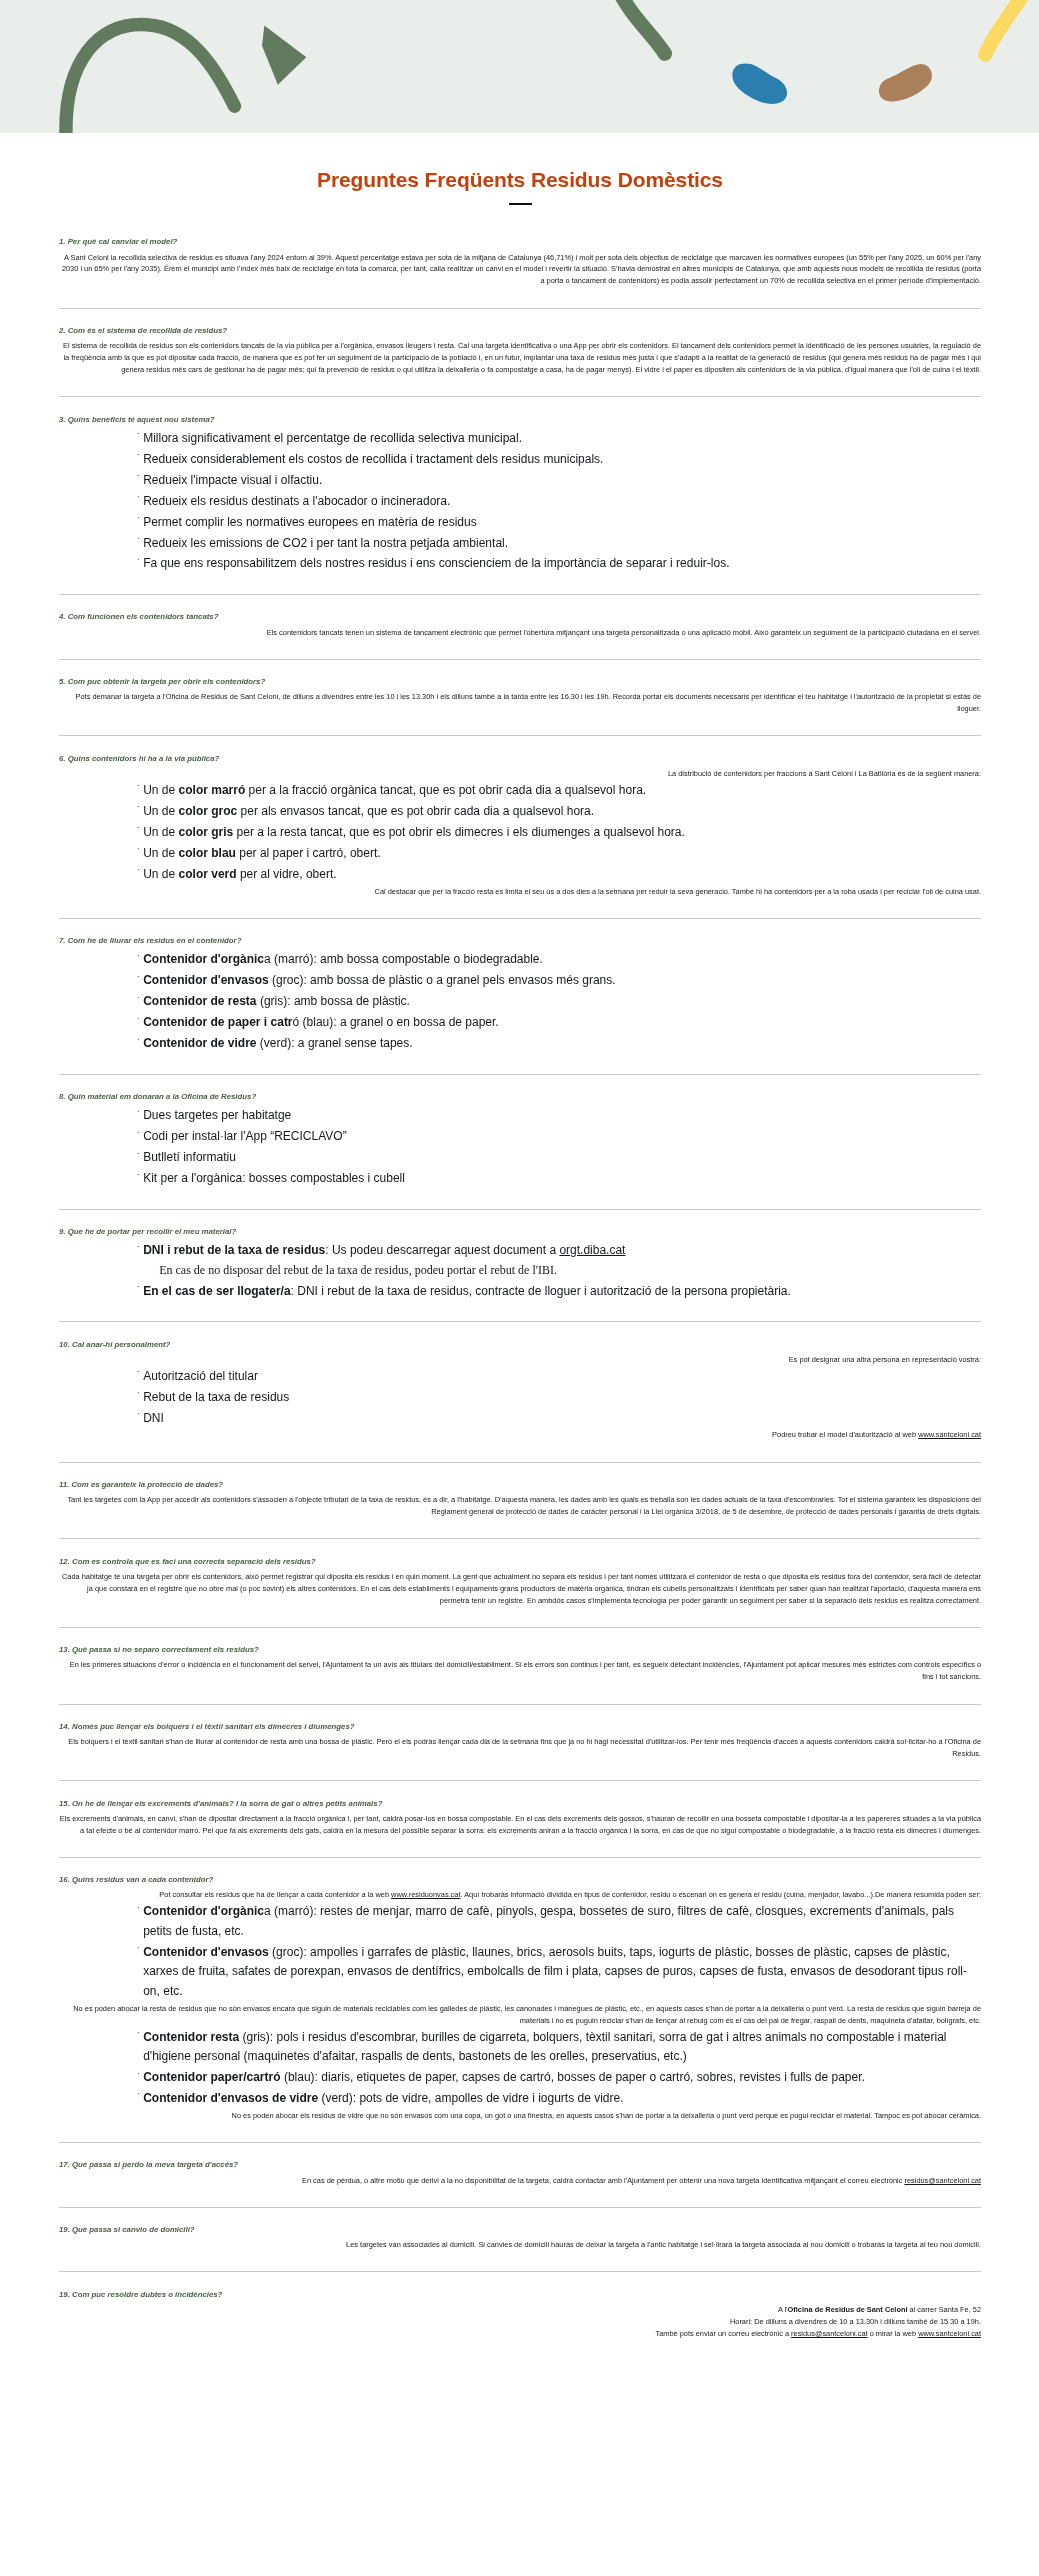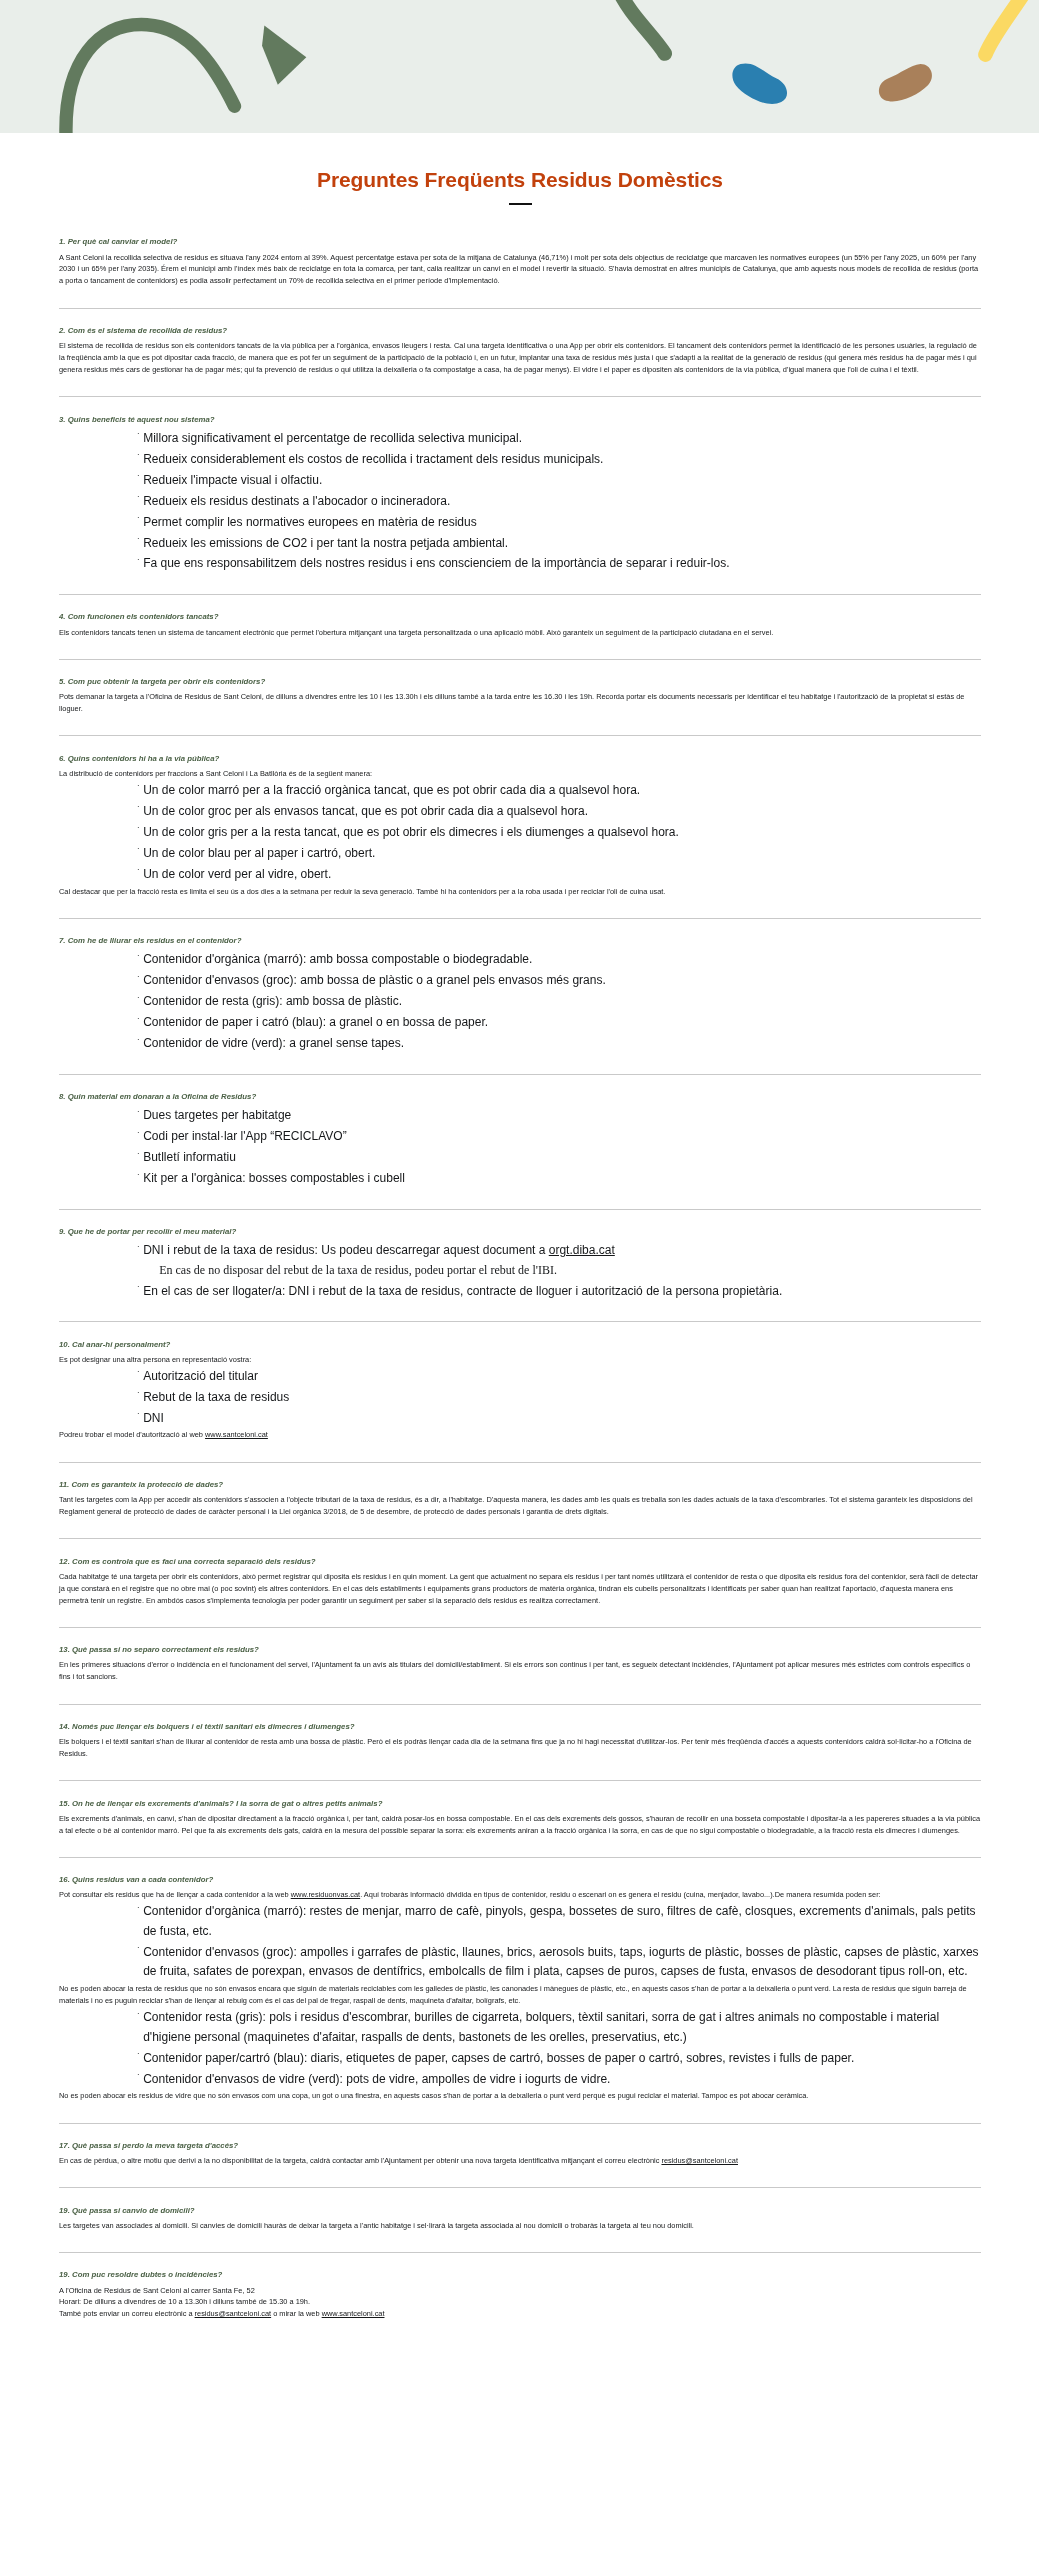--- a/index.html
+++ b/index.html
@@ -58,21 +58,21 @@
     font-weight: 700;
     color: #4b6146;
     line-height: 1.35;
     font-style: italic;
   }
   .faq-p {
     margin: 0 0 1.5px 0;
     font-size: 7.4px;
     line-height: 1.62;
     color: #16181a;
-    text-align: left;
+    text-align: right;
   }
   .faq-p.tight { margin-bottom: 0; }
 
   ul.faq-list {
     list-style: none;
     margin: 1px 0 1px 0;
     padding: 0 0 0 78px;
   }
   ul.faq-list > li {
     position: relative;
@@ -84,21 +84,21 @@
   }
   ul.faq-list > li::before {
     content: "·";
     position: absolute;
     left: 0;
     top: -0.5px;
     color: #16181a;
     font-size: 7.7px;
   }
 
-  .b { font-weight: 400; }
+  .b { font-weight: 700; }
   .lnk {
     color: #16181a;
     text-underline-offset: 1px;
   }
 
   hr.sep {
     border: 0;
     border-top: 0.5px solid #c9c9c9;
     margin: 15.5px 0 17.5px 0;
     width: 100%;

